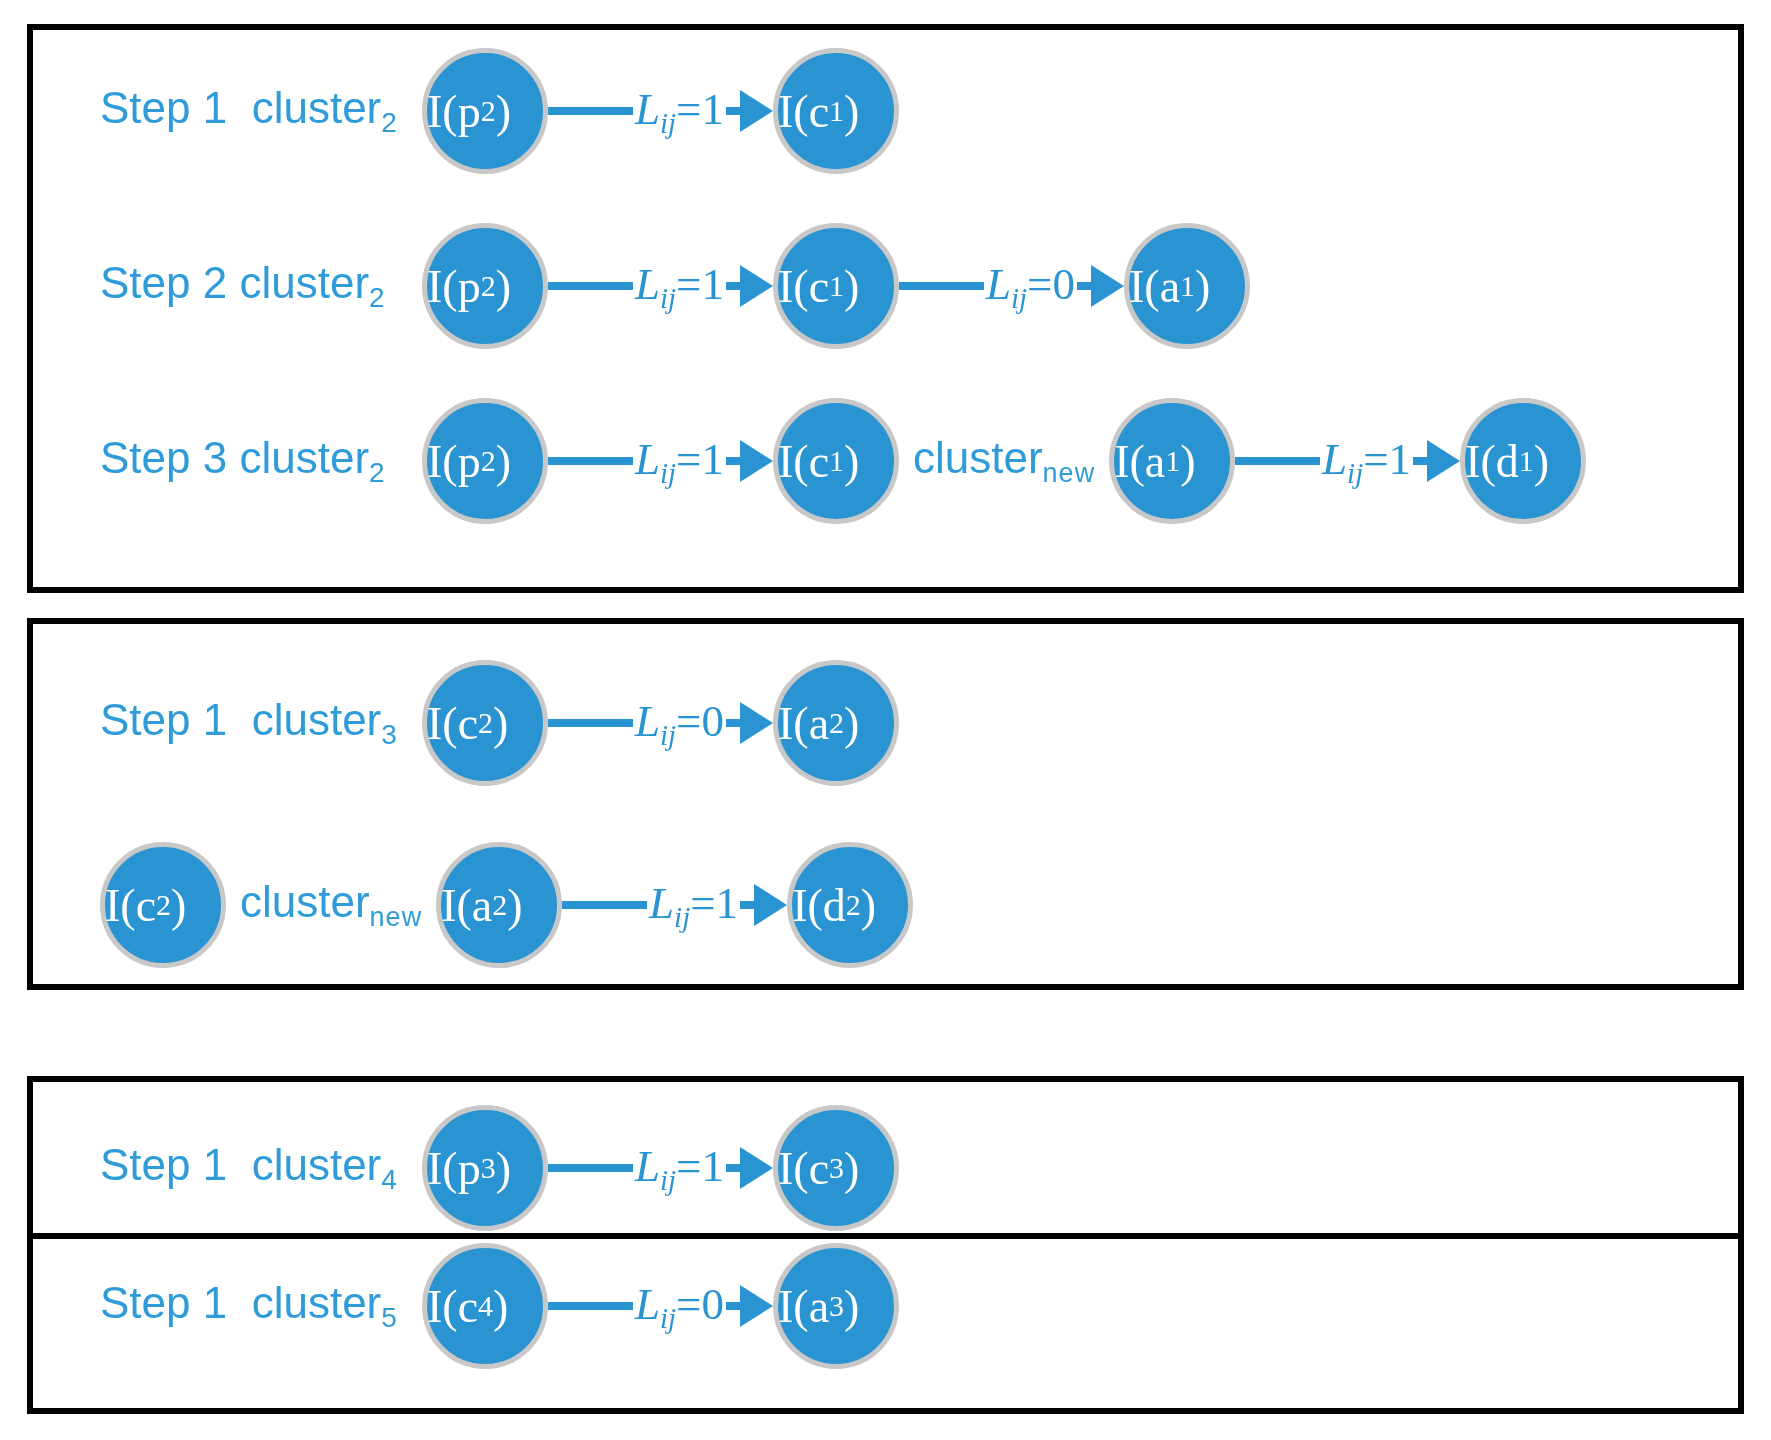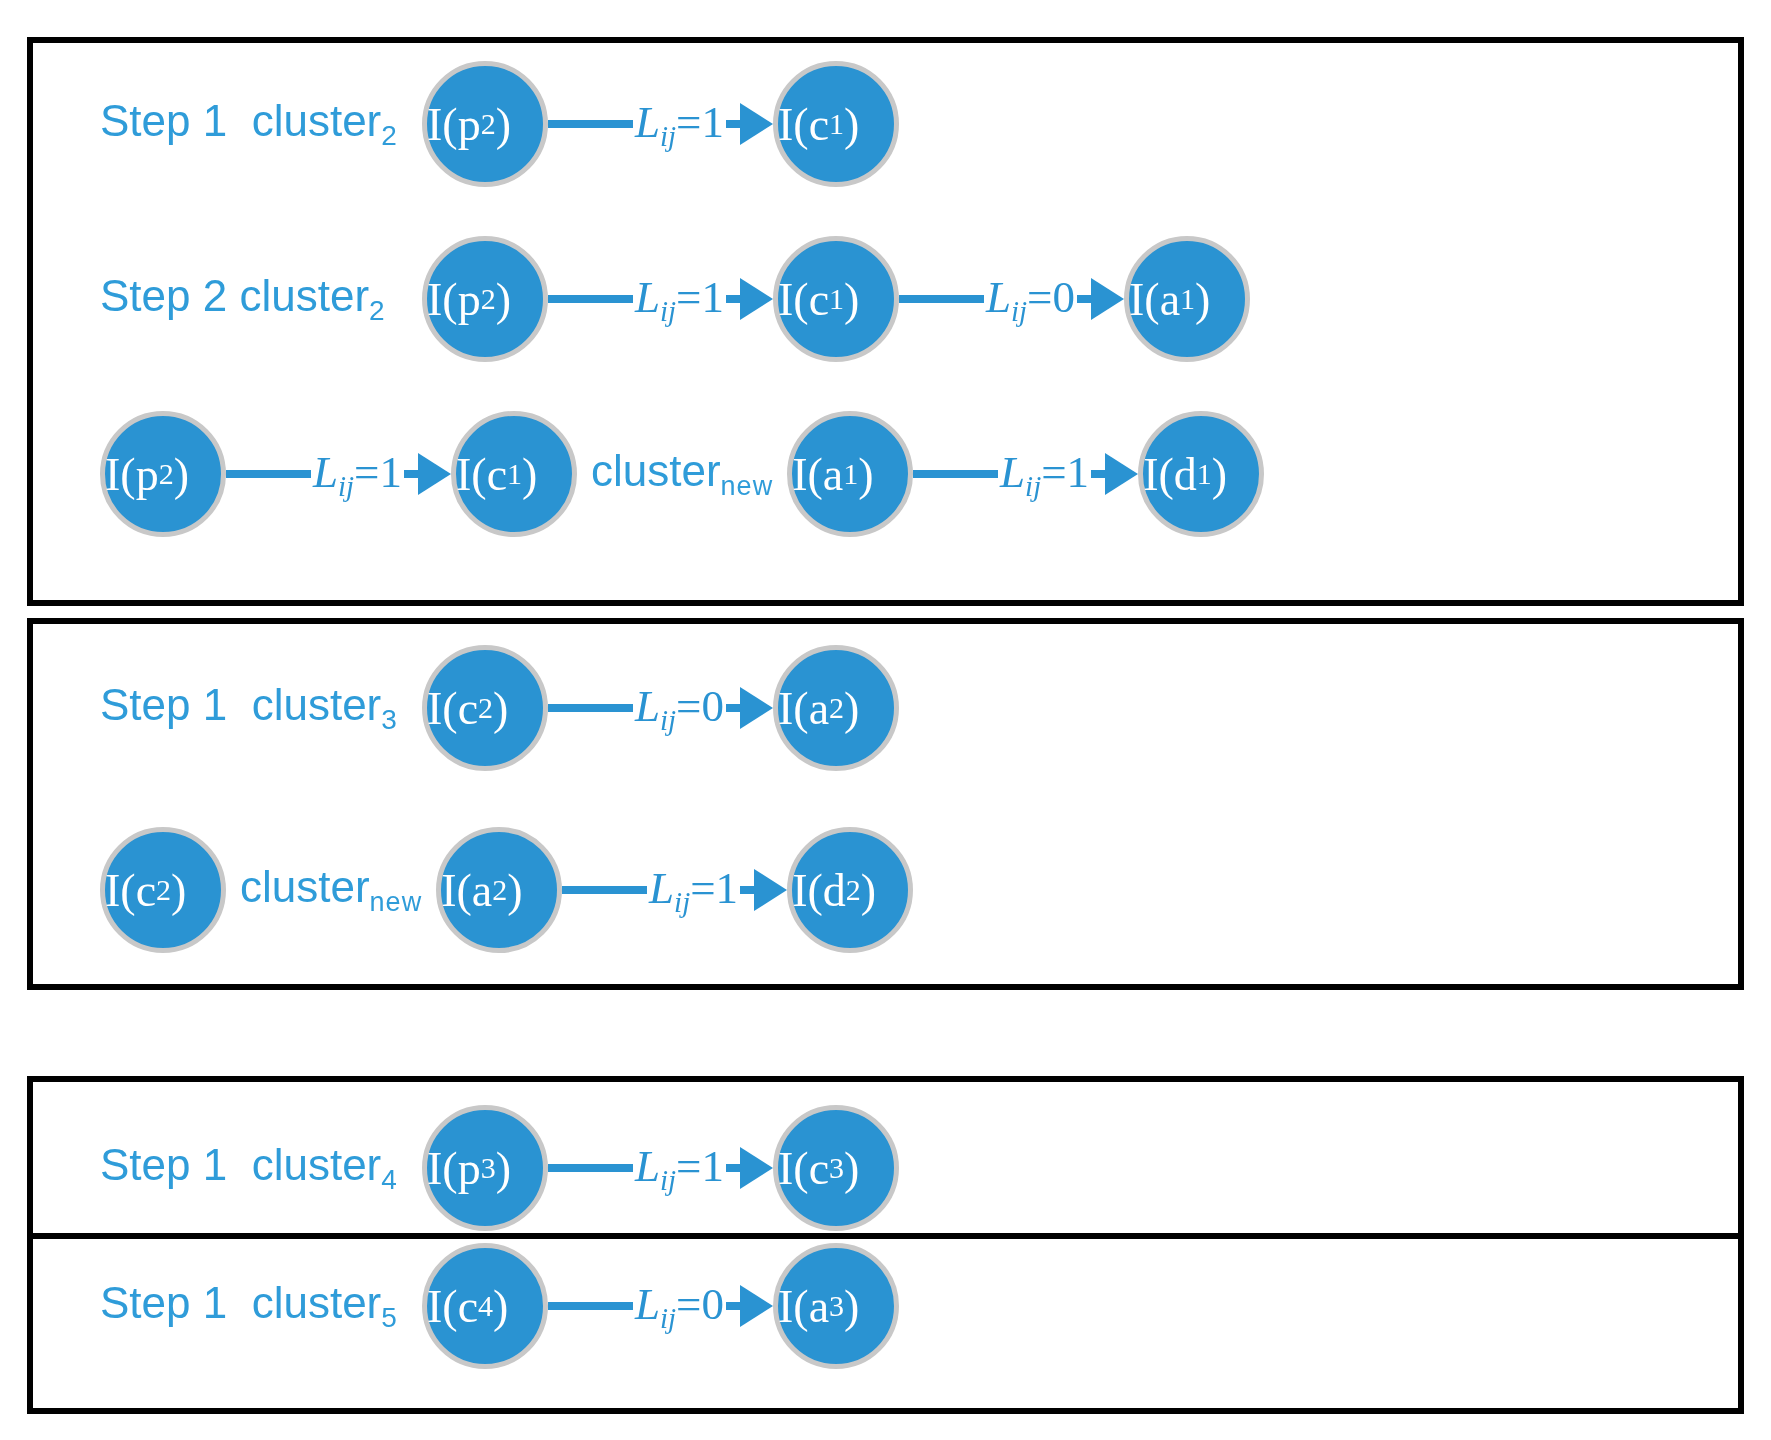--- a/index.html
+++ b/index.html
@@ -5,22 +5,22 @@
   html,body{margin:0;padding:0;background:#ffffff;}
   body{width:1771px;height:1440px;position:relative;overflow:hidden;
        font-family:"Liberation Sans", sans-serif;}
   #stage{position:absolute;inset:0;background:#ffffff;}
 
   .panel{
     position:absolute;left:27px;width:1717px;box-sizing:border-box;
     border:6px solid #000;background:#fff;
     display:flex;flex-direction:column;justify-content:flex-start;
   }
-  .panel-1{top:37px;height:569px;padding-top:18px;row-gap:49px;}
-  .panel-2{top:618px;height:372px;padding-top:21px;row-gap:56px;}
+  .panel-1{top:24px;height:569px;padding-top:18px;row-gap:49px;}
+  .panel-2{top:618px;height:372px;padding-top:36px;row-gap:56px;}
   .panel-3{top:1076px;height:180px;padding-top:23px;}
   .panel-4{top:1233px;height:181px;padding-top:4px;}
 
   .row{display:flex;align-items:center;height:126px;flex:0 0 126px;padding-left:67px;}
 
   .step-label{
     flex:0 0 322px;width:322px;white-space:pre;
     font-size:44px;color:var(--accent,#2F9CD9);
     font-family:"Liberation Sans", sans-serif;
   }
@@ -106,20 +106,21 @@
           <div class="aline short"></div>
           <div class="ahead"></div>
         </div>
         <div class="node">
           <span>I(a</span>
           <span class="sb">1</span>
           <span>)</span>
         </div>
       </div>
       <div class="row">
+        <span class="step-label"><span>Step 3 cluster</span><span class="sb">2</span></span>
         <div class="node">
           <span>I(p</span>
           <span class="sb">2</span>
           <span>)</span>
         </div>
         <div class="arrow">
           <div class="aline grow"></div>
           <span class="arrow-label"><span class="Lsym">L</span><span class="sbi">ij</span><span>=1</span></span>
           <div class="aline short"></div>
           <div class="ahead"></div>

